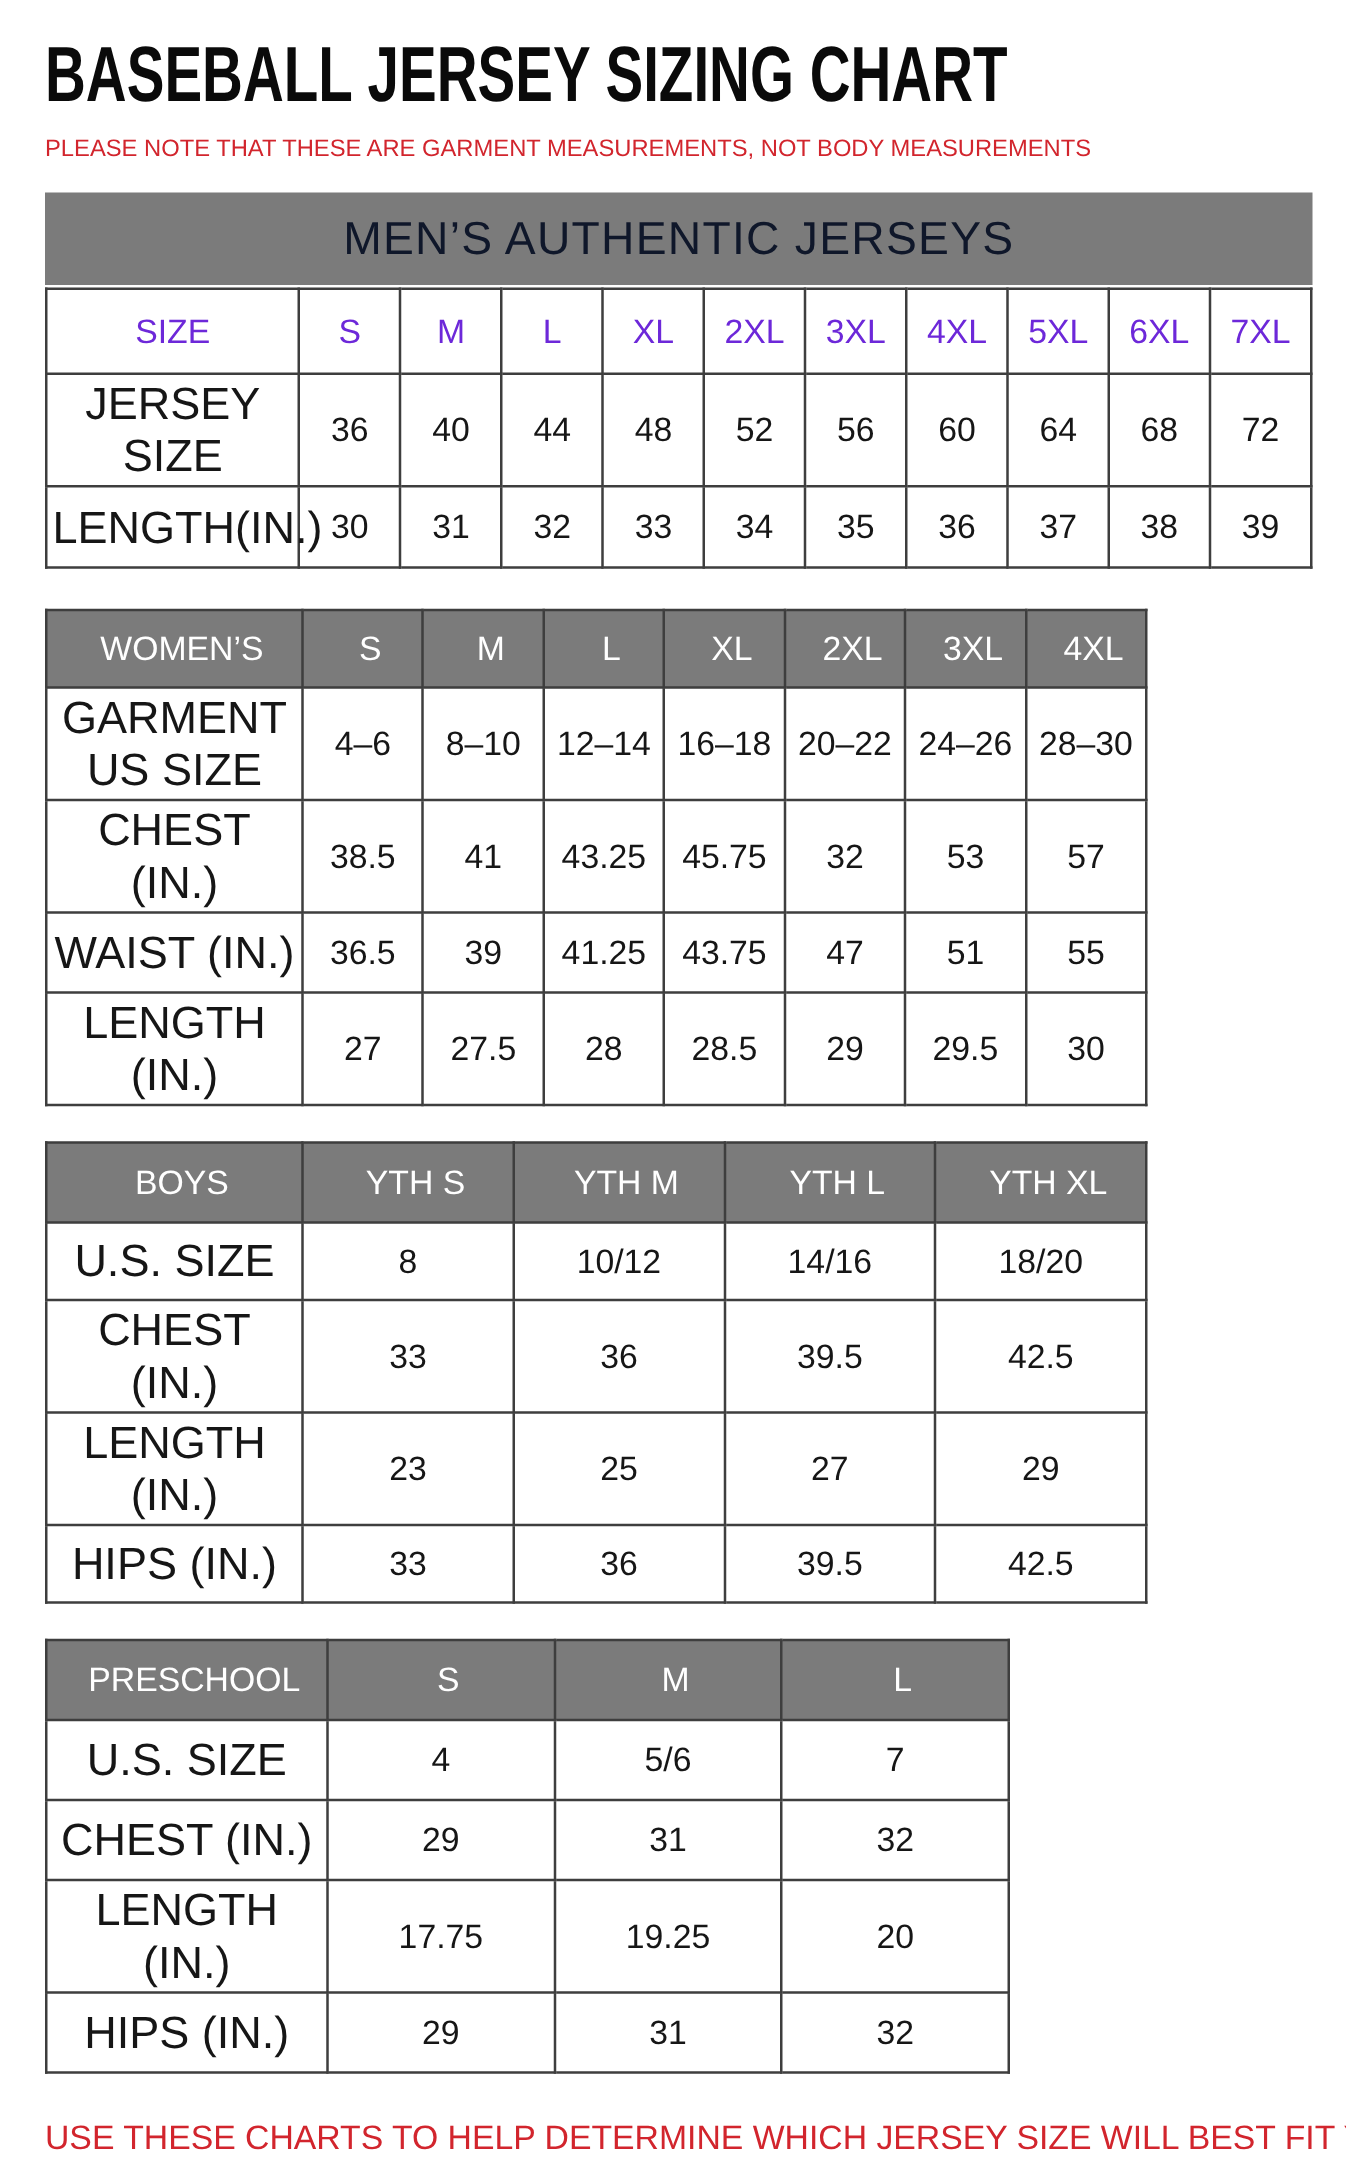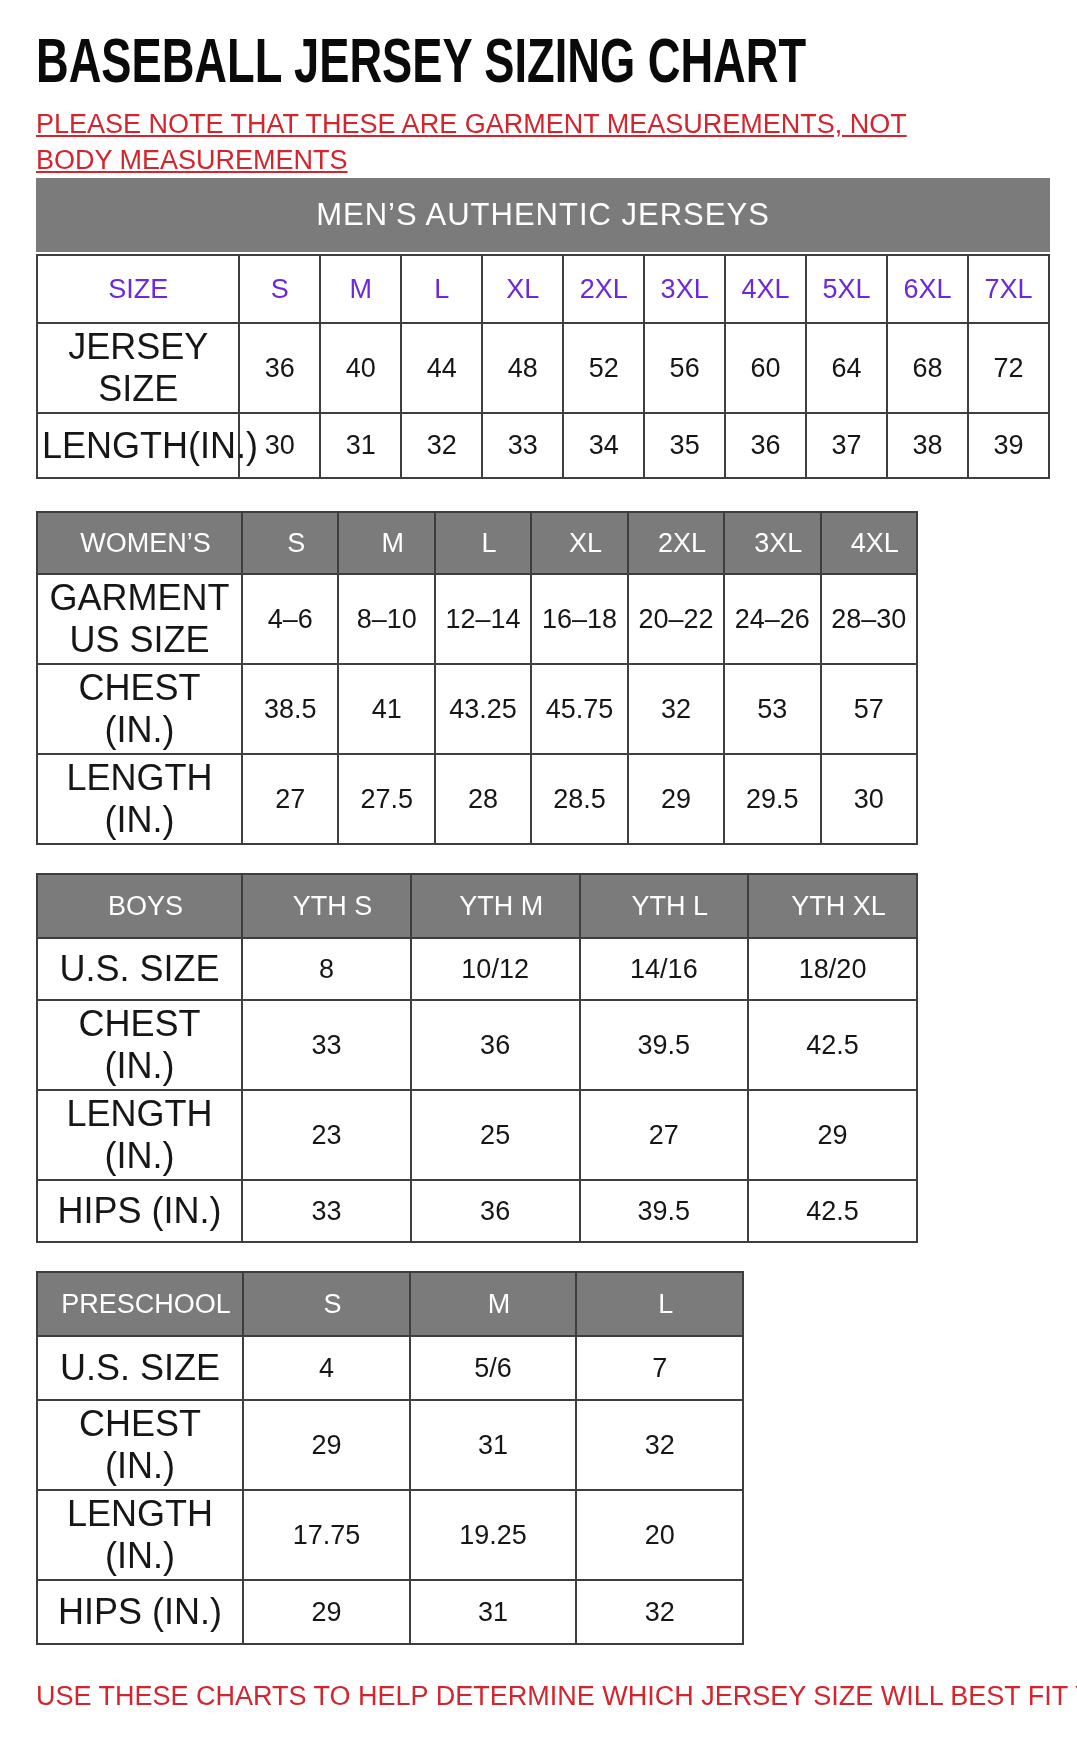--- a/index.html
+++ b/index.html
@@ -16,32 +16,32 @@
     font-weight: 800;
     letter-spacing: 0px;
     color: #0a0a0a;
     transform: scale(0.78, 1.08);
     transform-origin: left center;
     white-space: nowrap;
     margin-bottom: 14px;
   }
   .note {
     color: var(--red);
-    font-size: 27px;
+    font-size: 19px;
     line-height: 1.32;
     max-width: 940px;
-    text-decoration: underline;
+    margin-bottom: 22px;
   }
   :root { --red: #d2252d; --gray: #7b7b7b; --border: #3e3e3e; }
   .banner {
     width: 1014px;
     height: 74px;
     background: var(--gray);
-    color: #ffffff;
-    font-size: 31px;
+    color: #0f172a;
+    font-size: 37px;
     letter-spacing: 1px;
     display: flex;
     align-items: center;
     justify-content: center;
     margin-bottom: 2px;
   }
   table.sizing-table {
     border-collapse: collapse;
     table-layout: fixed;
     text-align: center;
@@ -60,21 +60,21 @@
   .t-mens tbody th, .t-mens tbody td { height: 65px; }
   
   .gray-head thead th { background: var(--gray); color: #ffffff; padding-left: 16px; }
   .t-womens { width: 882px; margin-bottom: 28px; }
   .t-womens thead th { height: 62px; }
   .t-womens tbody th, .t-womens tbody td { height: 64px; }
   .t-womens tbody tr:first-child th, .t-womens tbody tr:first-child td { height: 84px; }
   .t-boys { width: 882px; margin-bottom: 28px; }
   .t-boys thead th { height: 64px; }
   .t-boys tbody th, .t-boys tbody td { height: 62px; }
-  .t-preschool { width: 708px; margin-bottom: 36px; }
+  .t-preschool { width: 772px; margin-bottom: 36px; }
   .t-preschool thead th { height: 64px; }
   .t-preschool tbody th, .t-preschool tbody td { height: 64px; }
   .footer-note {
     color: var(--red);
     font-size: 27px;
     white-space: nowrap;
     margin-top: 34px;
   }
 </style>
 </head>
@@ -183,20 +183,30 @@
         <th class="row-label">CHEST (IN.)</th>
         <td>38.5</td>
         <td>41</td>
         <td>43.25</td>
         <td>45.75</td>
         <td>32</td>
         <td>53</td>
         <td>57</td>
       </tr>
       <tr>
+        <th class="row-label">WAIST (IN.)</th>
+        <td>36.5</td>
+        <td>39</td>
+        <td>41.25</td>
+        <td>43.75</td>
+        <td>47</td>
+        <td>51</td>
+        <td>55</td>
+      </tr>
+      <tr>
         <th class="row-label">LENGTH (IN.)</th>
         <td>27</td>
         <td>27.5</td>
         <td>28</td>
         <td>28.5</td>
         <td>29</td>
         <td>29.5</td>
         <td>30</td>
       </tr>
     </tbody>

